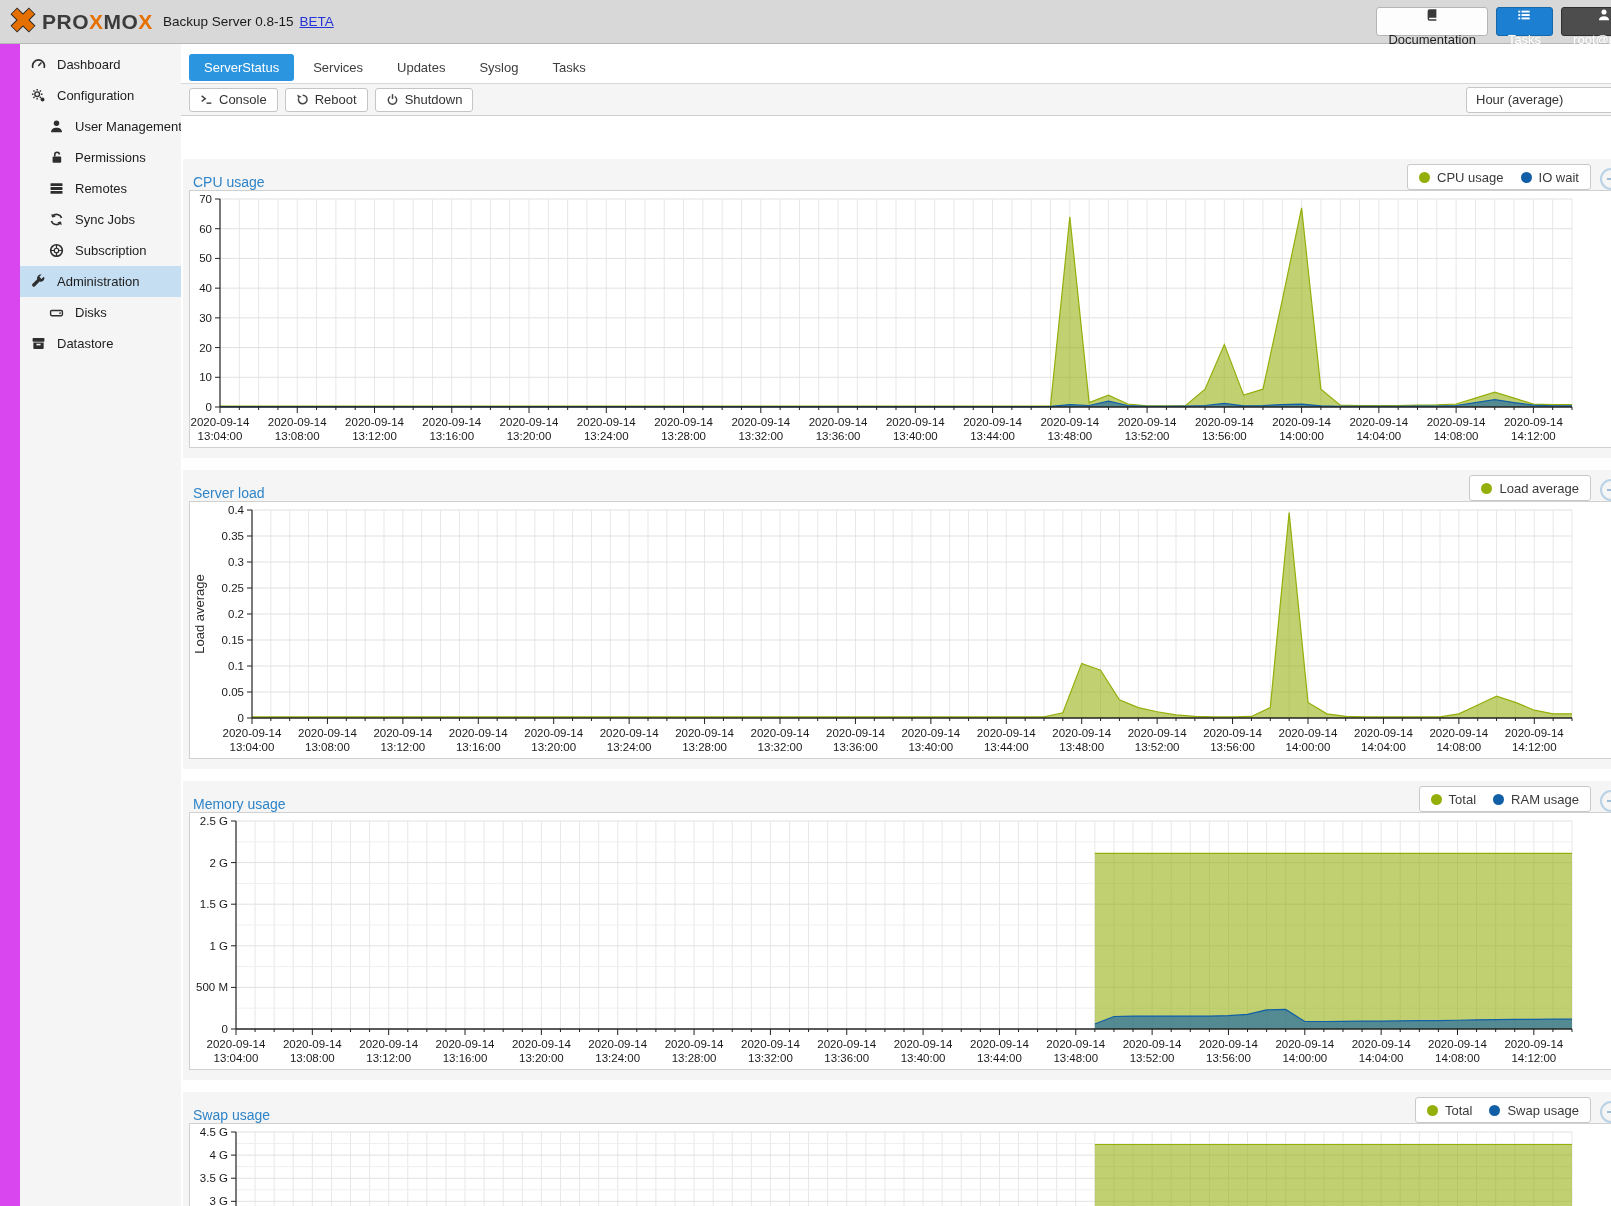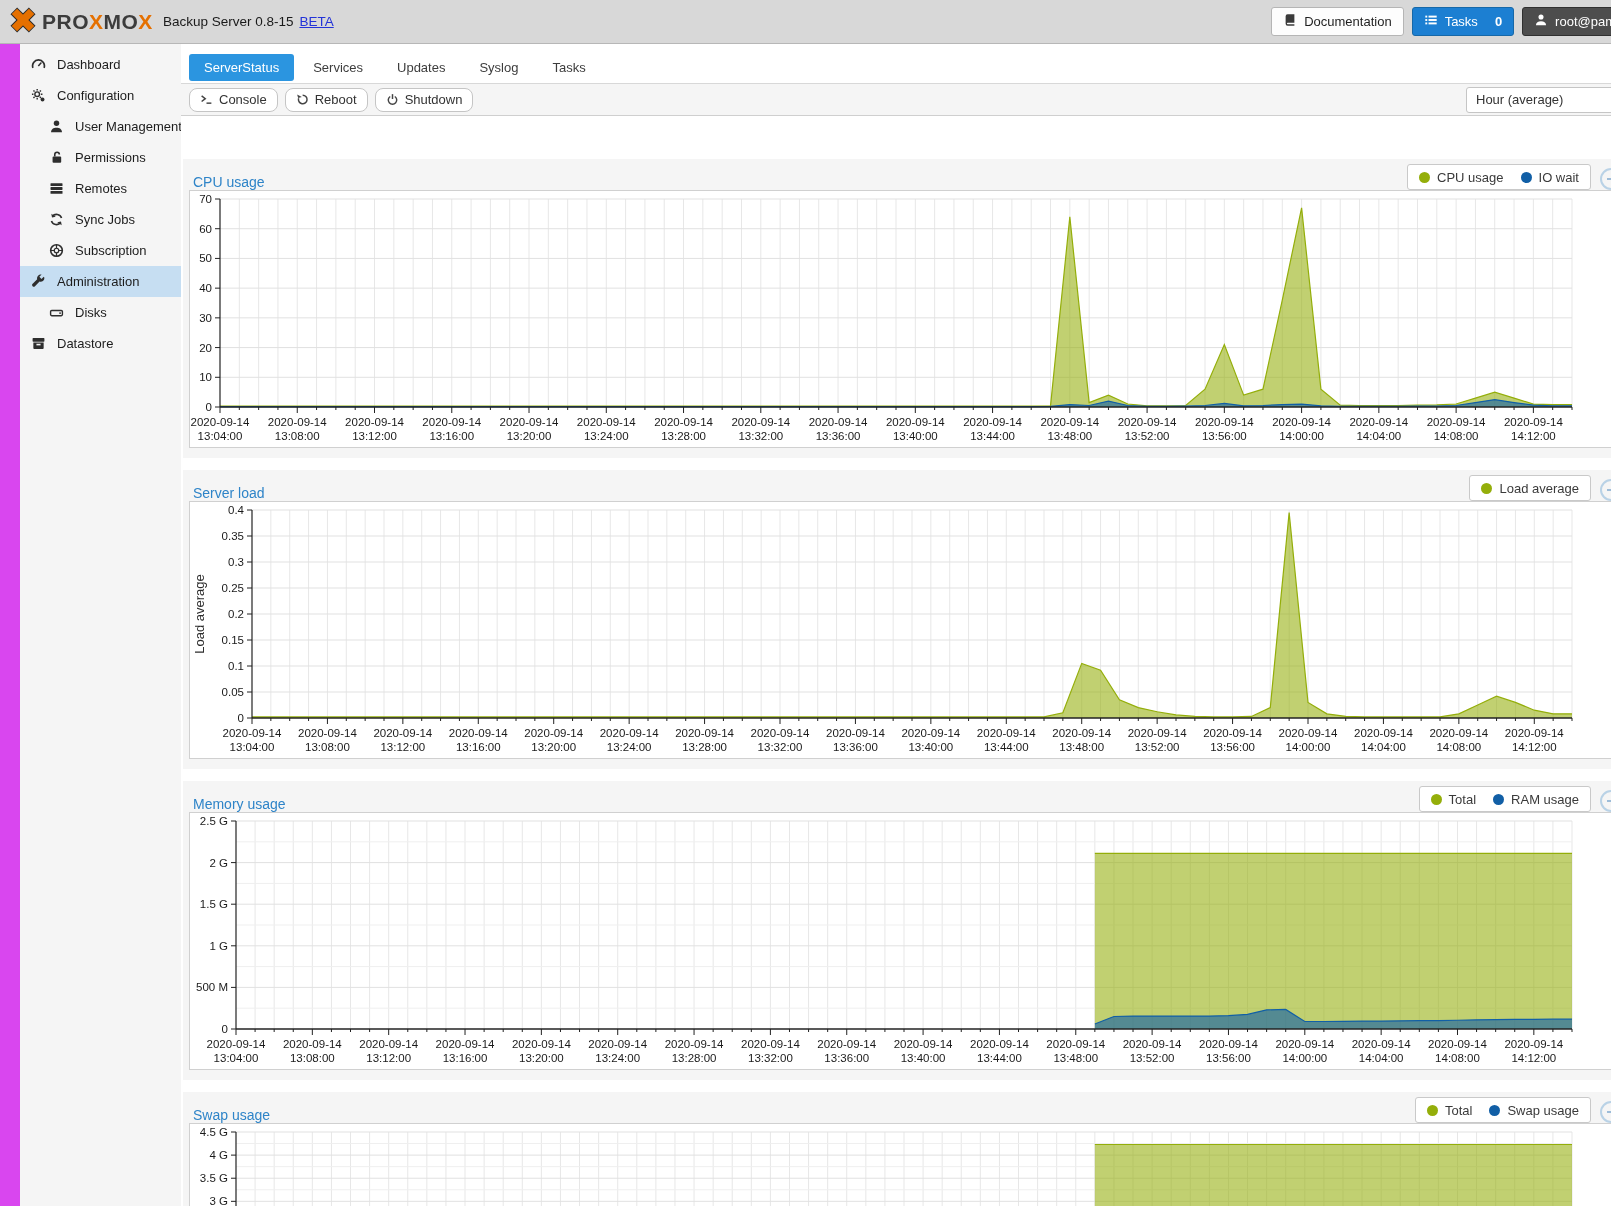--- a/index.html
+++ b/index.html
@@ -9,21 +9,21 @@
   
   #topbar{position:absolute;left:0;top:0;width:100%;height:43px;background:#d8d8d8;
           border-bottom:1px solid #b7b7b7;display:flex;align-items:center;}
   .logo-wrap{display:flex;align-items:center;margin-left:8px;}
   .logo-word{font-size:21px;font-weight:bold;letter-spacing:.5px;margin-left:4px;color:#3c3c3c;}
   .logo-word .orange{color:#E57000;}
   .product-name{margin-left:10px;font-size:13.5px;color:#1a1a1a;}
   .beta-link{margin-left:6px;font-size:13.5px;color:#2333d8;text-decoration:underline;cursor:pointer;}
   .topbar-right{margin-left:auto;margin-right:8px;display:flex;align-items:center;gap:8px;}
   .tb-btn{height:27px;display:flex;align-items:center;gap:7px;padding:0 11px;border-radius:3px;
-          font-size:13px;cursor:pointer;}
+          font-size:13px;cursor:pointer;flex-direction:column;}
   .btn-doc{background:#fdfdfd;border:1px solid #b5b5b5;color:#1f1f1f;}
   .btn-tasks{background:#1c7fd2;border:1px solid #1668a8;color:#fff;}
   .btn-tasks .count{margin-left:10px;font-weight:bold;}
   .btn-user{background:#4d4d4d;border:1px solid #303030;color:#fff;}
 
   
   #sidebar{position:absolute;left:0;top:44px;bottom:0;width:180px;background:#f5f5f5;
            border-right:1px solid #d2d2d2;padding-top:5px;box-sizing:border-box;margin-left:20px;}
   .side-item{position:relative;height:31px;display:flex;align-items:center;padding-left:11px;cursor:pointer;}
   .side-item.lvl1{padding-left:29px;}
@@ -34,21 +34,21 @@
 
   
   #content{position:absolute;left:181px;top:44px;right:0;bottom:0;background:#fff;overflow:hidden;}
   #page-title{margin:12px 0 0 10px;font-size:14.5px;color:#2e7fc1;}
   #tabbar{display:flex;gap:4px;margin:10px 0 2px 8px;}
   .tab{padding:6px 15px;font-size:13px;color:#3d3d3d;border-radius:3px;cursor:pointer;background:transparent;border:none;font-family:inherit;}
   .tab.active{background:#2b95e0;color:#fff;}
   #toolbar{height:31px;background:#f5f5f5;border-top:1px solid #d8d8d8;border-bottom:1px solid #cfcfcf;
            display:flex;align-items:center;gap:7px;padding:0 8px;}
   .tool-btn{height:24px;display:flex;align-items:center;gap:6px;padding:0 10px;background:#fff;
-            border:1px solid #c5c5c5;border-radius:8px;font-size:13px;color:#333;cursor:pointer;font-family:inherit;}
+            border:1px solid #c5c5c5;border-radius:3px;font-size:13px;color:#333;cursor:pointer;font-family:inherit;}
   .tool-btn .ticn{color:#444;display:inline-flex;}
   #range-select{margin-left:auto;width:180px;height:26px;background:#fff;border:1px solid #c5c5c5;border-radius:3px;
             display:flex;align-items:center;cursor:pointer;box-sizing:border-box;}
   #range-select .val{padding-left:9px;font-size:13px;color:#333;flex:1;}
   #range-select .chv{margin-right:7px;display:inline-flex;}
 
   
   #panels{position:absolute;left:0;right:0;top:107px;bottom:0;overflow:hidden;padding-top:8px;}
   .panel{margin:0 24px 12px 2px;background:#f5f5f5;padding-bottom:10px;}
   .panel-hd{height:31px;display:flex;align-items:flex-end;padding:0 8px 0 10px;}

